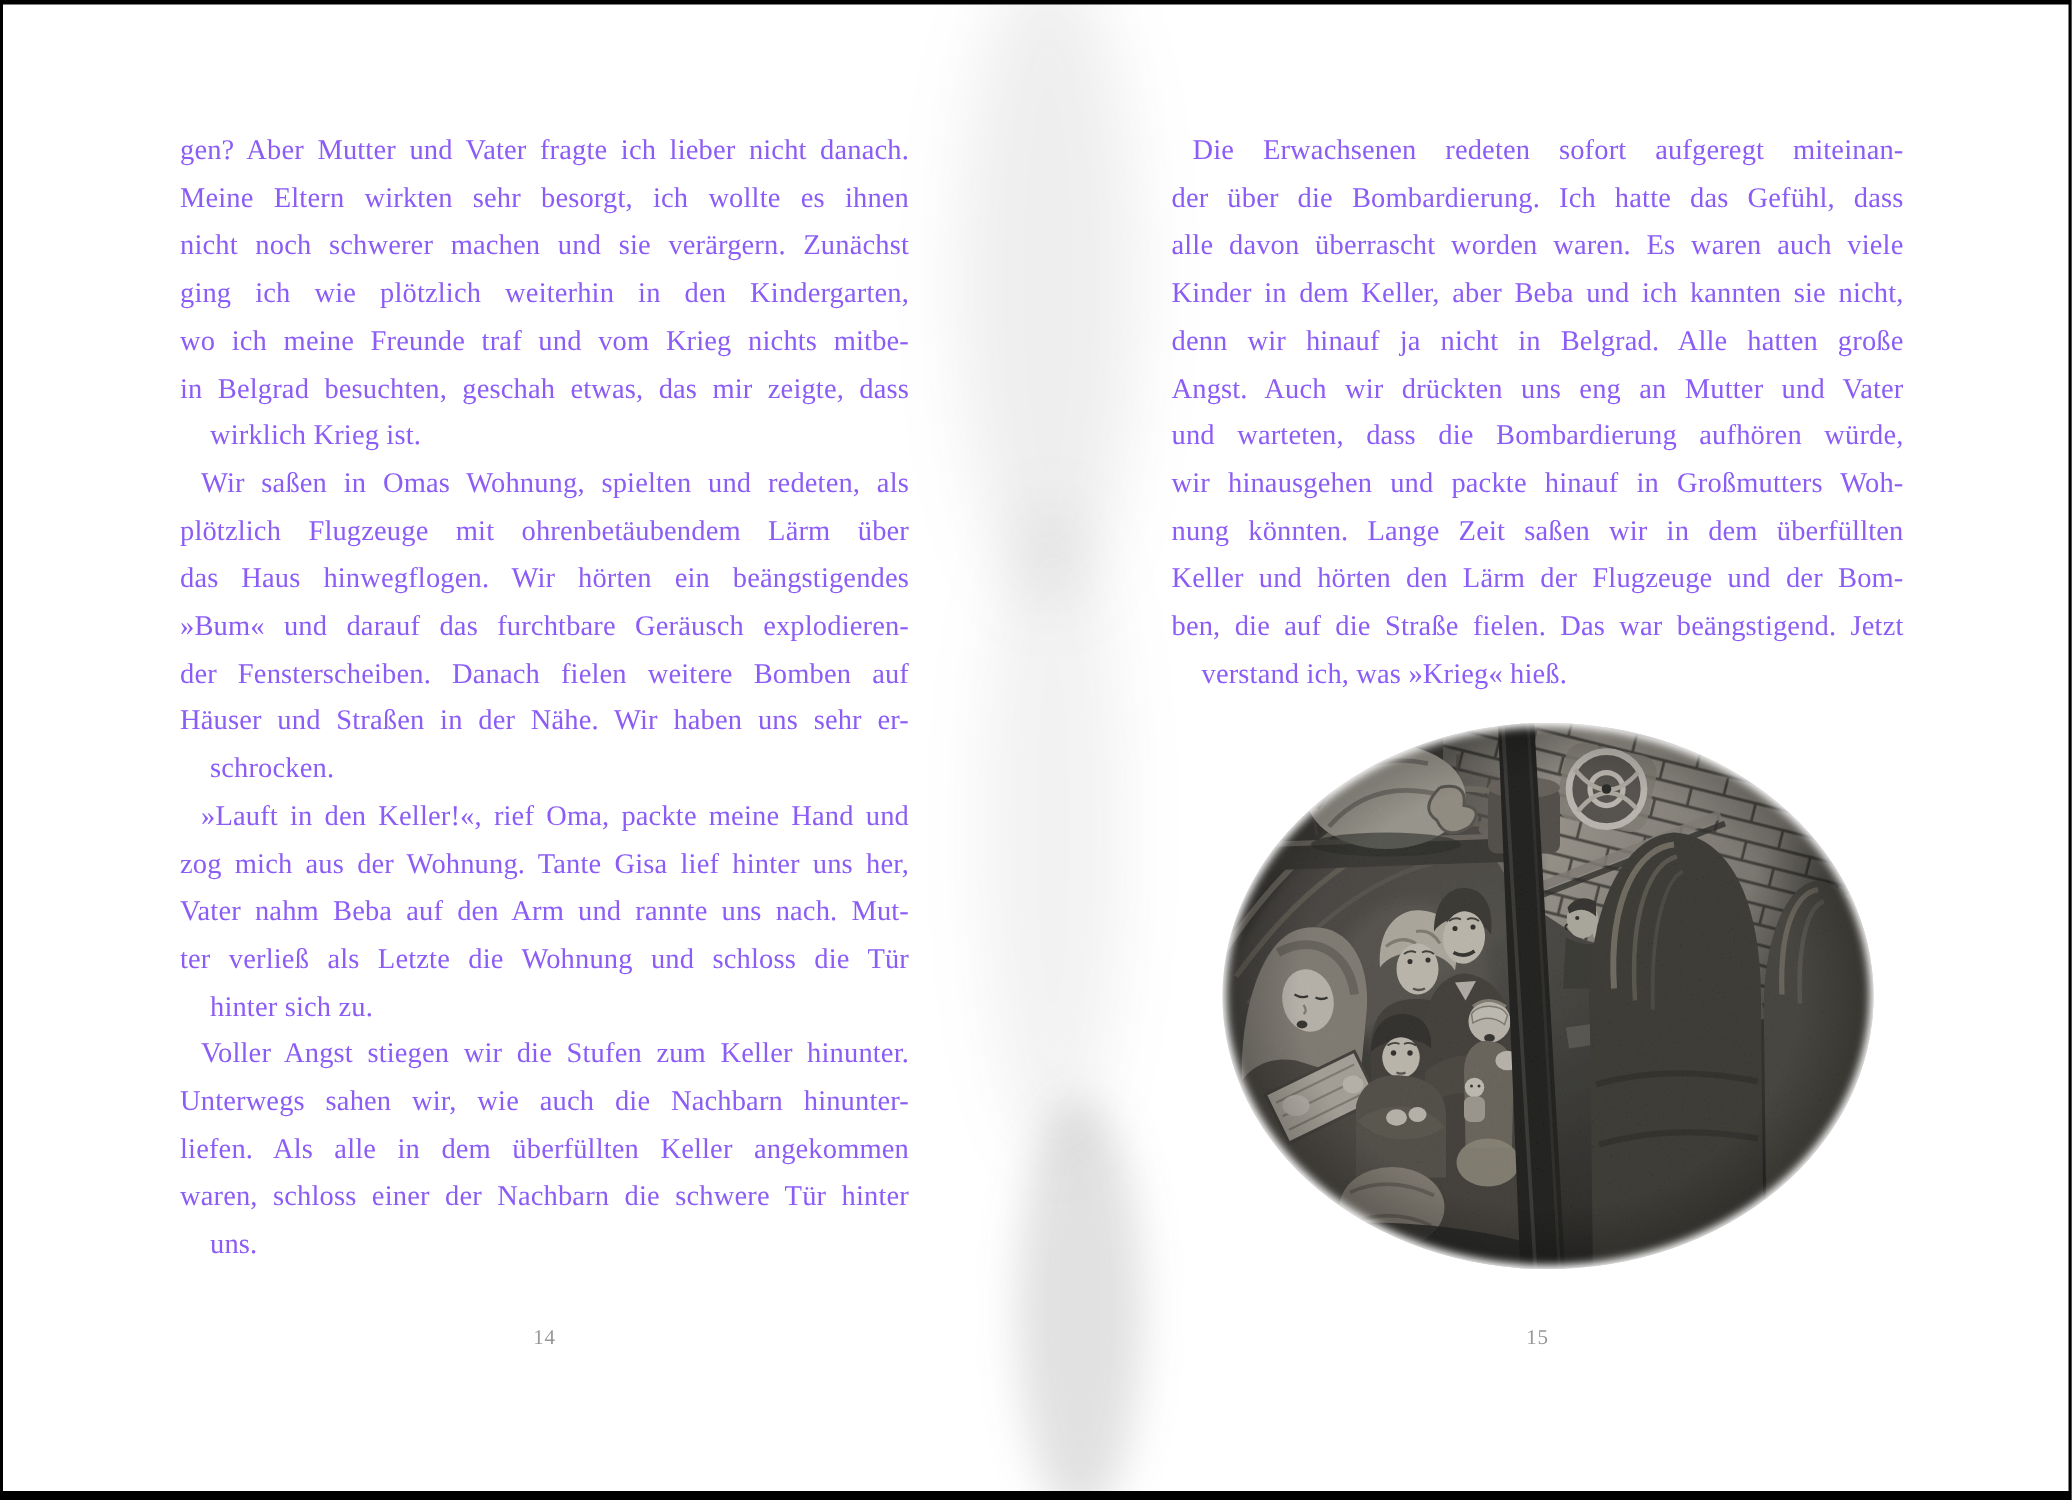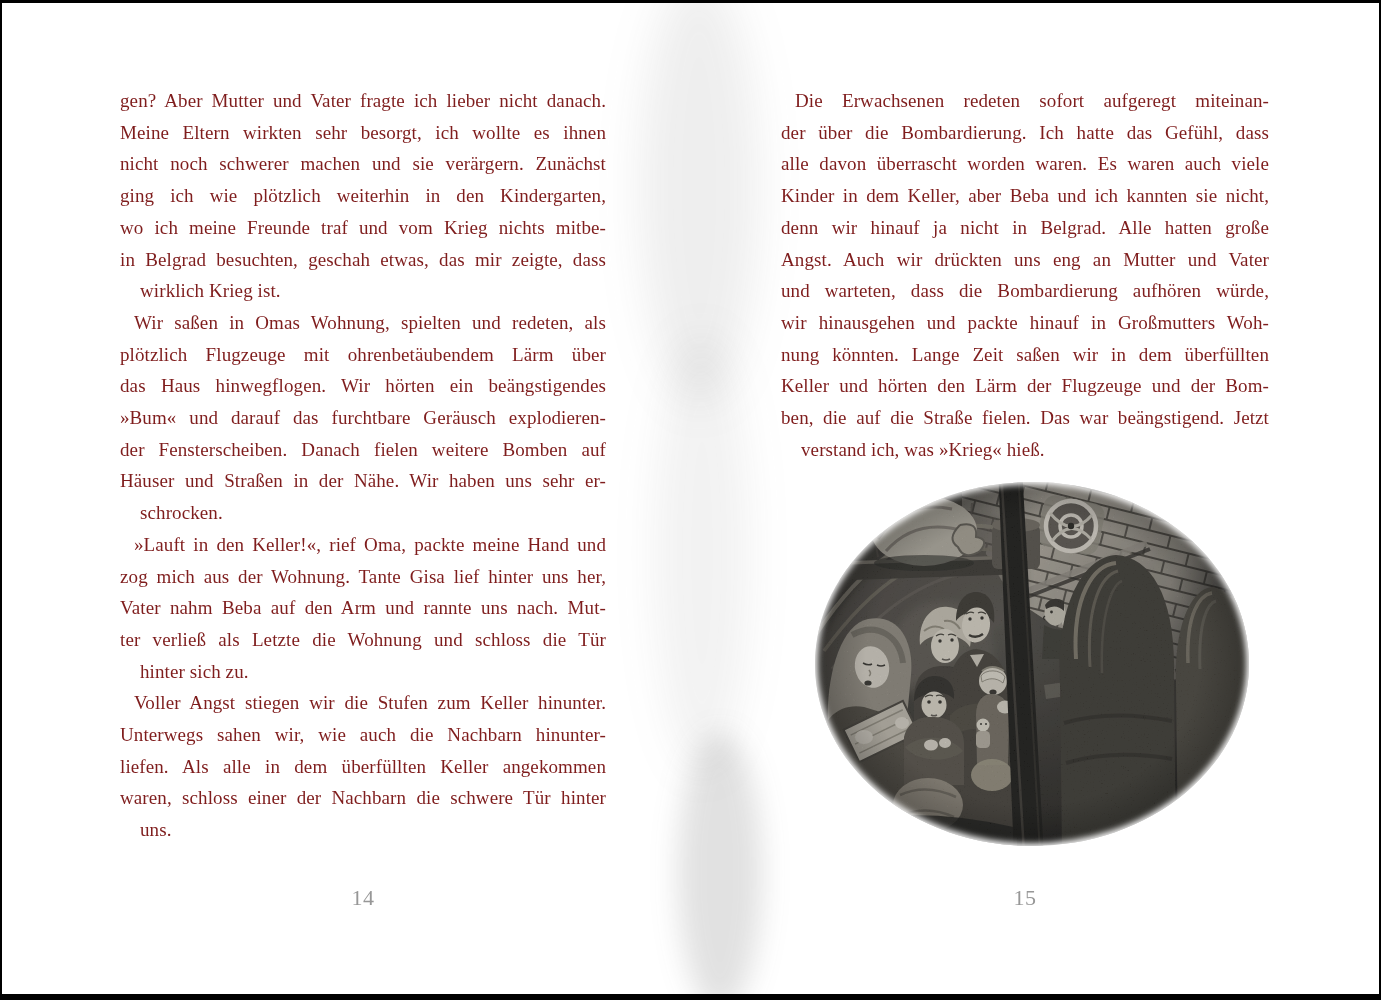--- a/index.html
+++ b/index.html
@@ -10,27 +10,27 @@
     border-left:2px solid #000; border-right:2px solid #000;
     font-family:"Liberation Serif","DejaVu Serif",serif; color:#1f1f1f;
   }
   .page{position:absolute; top:0; height:100%;}
   .page-left{left:118px; width:486px;}
   .page-right{left:779px; width:488px;}
   .page-text{position:absolute; top:82px; left:0; width:100%;}
   .line{
     font-size:19px; line-height:31.7px; letter-spacing:.1px;
     text-align:justify; text-align-last:justify; -moz-text-align-last:justify;
-    white-space:normal; color:#7f1d1d;
+    white-space:normal; color:#8b5cf6;
   }
   .line.last{text-align-last:left;margin-left:20px; -moz-text-align-last:left;}
   .line.indent{text-indent:14px;}
   .page-number{
     position:absolute; top:882px; left:0; width:100%;
-    text-align:center; font-size:22px; color:#979797; letter-spacing:.5px;
+    text-align:center; font-size:14px; color:#979797; letter-spacing:.5px;
   }
   .illustration{position:absolute; left:810px; top:470px; width:440px; height:378px;}
   
   .fold{position:absolute; border-radius:50%; pointer-events:none;}
   .fold-a{left:638px; top:-30px; width:118px; height:430px; background:rgba(90,90,90,.10); filter:blur(22px);}
   .fold-b{left:652px; top:330px; width:96px; height:440px; background:rgba(90,90,90,.08); filter:blur(20px);}
   .fold-c{left:676px; top:730px; width:84px; height:280px; background:rgba(70,70,70,.16); filter:blur(14px);}
 </style>
 </head>
 <body>

